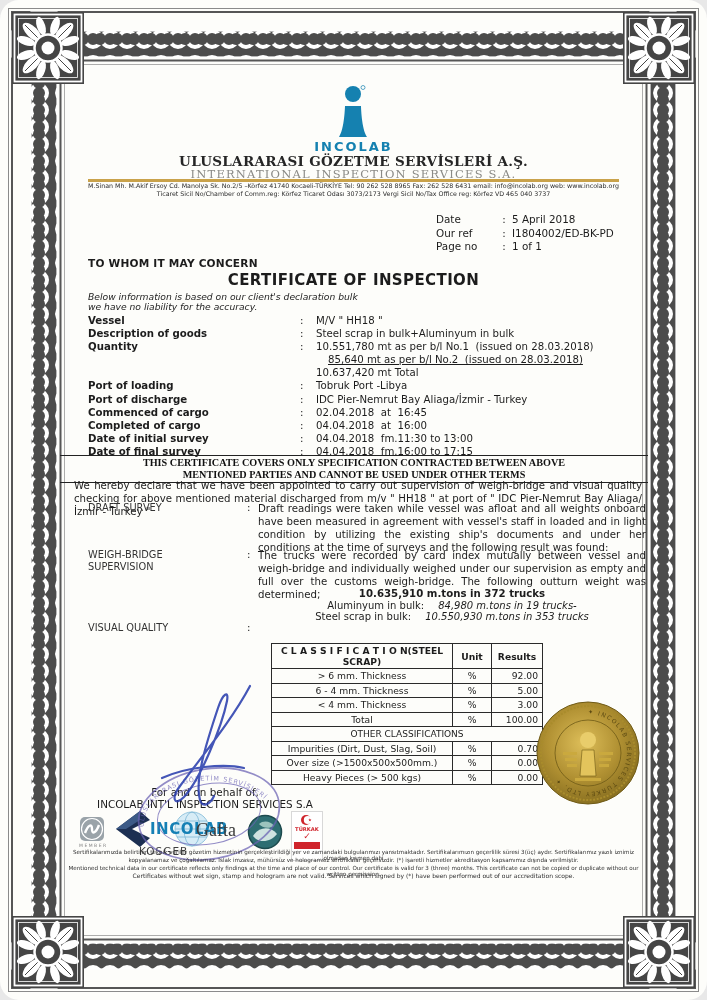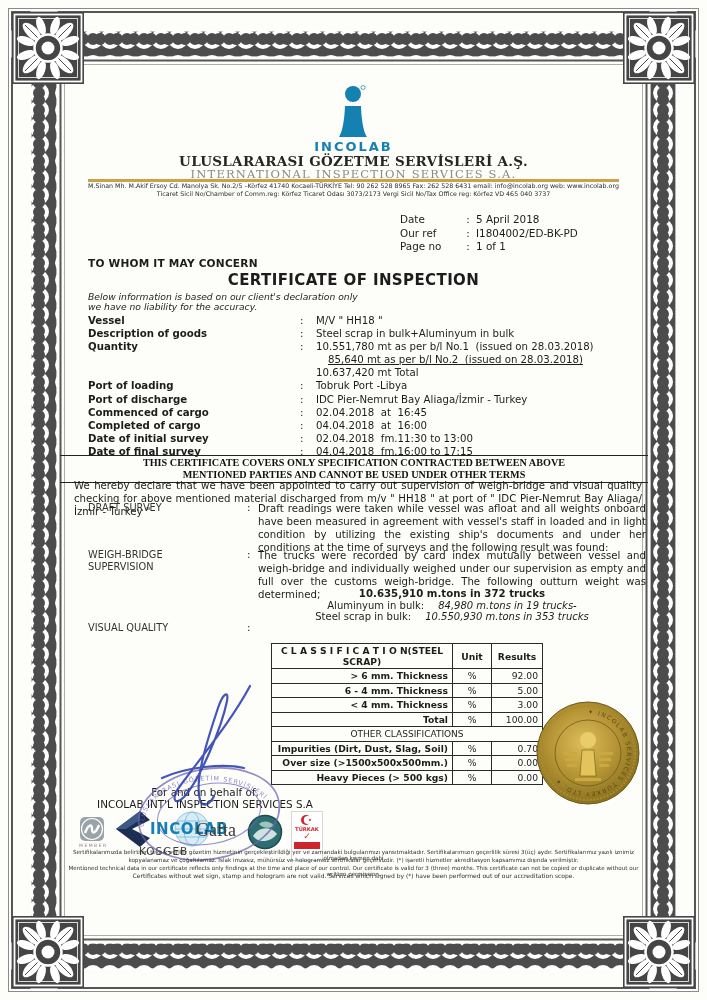--- a/index.html
+++ b/index.html
@@ -1,31 +1,31 @@
 <!DOCTYPE html>
 <html><head>
 <meta charset="utf-8">
 <style>
   html,body{margin:0;padding:0;background:#e8e8e8;}
   #page{position:relative;width:707px;height:1000px;background:#fdfdfa;overflow:hidden;
-        font-family:"DejaVu Sans",sans-serif;color:#1c1c1c;}
+        font-family:"DejaVu Sans",sans-serif;color:#1c1c1c;border-radius:19px;}
   .abs{position:absolute;}
   svg{display:block;}
   
   .logo-word{position:absolute;top:139px;left:0;width:707px;text-align:center;
     color:#1581b0;font-weight:bold;font-size:13px;letter-spacing:2px;}
   .co-tr{position:absolute;top:153px;left:0;width:707px;text-align:center;
     font-family:"DejaVu Serif",serif;font-weight:bold;font-size:13.5px;color:#262626;letter-spacing:.3px;}
   .co-en{position:absolute;top:167px;left:0;width:707px;text-align:center;
     font-family:"DejaVu Serif",serif;font-size:11.5px;color:#8a8a86;letter-spacing:1.2px;}
   .gold-rule{position:absolute;top:179px;left:88px;width:531px;height:2.5px;background:#c9a24a;}
   .addr{position:absolute;left:72px;width:563px;text-align:center;font-size:6.3px;color:#2b2b2b;}
   
   .meta{position:absolute;left:400px;top:213px;font-size:10.4px;}
-  .mrow{display:flex;line-height:13.5px;}
+  .mrow{display:flex;line-height:13.5px;margin-left:36px;}
   .mlab{width:60px;}
   .mcol{width:16px;text-align:center;}
   
   .towhom{position:absolute;left:88px;top:257px;font-size:10.6px;font-weight:bold;letter-spacing:.2px;}
   .title{position:absolute;left:0;top:271px;width:707px;text-align:center;
     font-size:15px;font-weight:bold;letter-spacing:.4px;}
   .disc{position:absolute;left:88px;font-size:9.2px;font-style:italic;font-weight:500;}
   
   .details{position:absolute;left:88px;top:314px;width:545px;font-size:10.2px;}
   .drow{display:flex;line-height:13.1px;}
@@ -47,21 +47,21 @@
   .secres{position:absolute;left:258px;width:388px;text-align:center;font-weight:bold;font-size:10.2px;}
   .bk{position:absolute;left:258px;width:388px;font-size:10px;display:flex;justify-content:center;gap:14px;line-height:12px;}
   .bk .bklab{text-align:right;}
   .bk .bkval{font-style:italic;}
   
   table.q{position:absolute;left:271px;top:643px;border-collapse:collapse;font-size:9.2px;}
   table.q th,table.q td{border:1.2px solid #2a2a2a;padding:1px 4px;height:11.5px;}
   table.q th{font-weight:bold;}
   .cu{width:30px;text-align:center;}
   .cr{width:42px;text-align:right;}
-  .cn{width:172px;text-align:right;font-weight:bold;}
+  .cn{width:172px;text-align:center;}
   .sub{text-align:center;font-size:9px;}
   
   .sigline{position:absolute;left:60px;width:290px;text-align:center;font-size:10.4px;}
   
   .fp{position:absolute;left:62px;width:583px;text-align:center;color:#2f2f2f;}
   .fp1{font-size:5.6px;}
   .fp2{font-size:6px;}
   .gafta{position:absolute;left:196px;top:820px;font-family:"Liberation Serif",serif;
     font-size:18px;color:#3a3a3a;}
   .kosgeb{position:absolute;left:139px;top:845px;font-size:10.5px;letter-spacing:1px;color:#3d3d3d;}
@@ -156,21 +156,21 @@
     </div>
     <div class="mrow">
       <span class="mlab">Page no</span>
       <span class="mcol">:</span>
       <span class="mval">1 of 1</span>
     </div>
   </div>
 
   <div class="towhom">TO WHOM IT MAY CONCERN</div>
   <div class="title">CERTIFICATE OF INSPECTION</div>
-  <div class="disc" style="top:291px">Below information is based on our client's declaration only</div>
+  <div class="disc" style="top:291px">Below information is based on our client's declaration bulk</div>
   <div class="disc" style="top:301px">we have no liability for the accuracy.</div>
 
   <div class="details">
     <div class="drow">
       <span class="dlab">Vessel</span>
       <span class="dcol">:</span>
       <span class="dval">M/V " HH18 "</span>
     </div>
     <div class="drow">
       <span class="dlab">Description of goods</span>
@@ -208,21 +208,21 @@
       <span class="dval">02.04.2018  at  16:45</span>
     </div>
     <div class="drow">
       <span class="dlab">Completed of cargo</span>
       <span class="dcol">:</span>
       <span class="dval">04.04.2018  at  16:00</span>
     </div>
     <div class="drow">
       <span class="dlab">Date of initial survey</span>
       <span class="dcol">:</span>
-      <span class="dval">02.04.2018  fm.11:30 to 13:00</span>
+      <span class="dval">04.04.2018  fm.11:30 to 13:00</span>
     </div>
     <div class="drow">
       <span class="dlab">Date of final survey</span>
       <span class="dcol">:</span>
       <span class="dval">04.04.2018  fm.16:00 to 17:15</span>
     </div>
   </div>
 
   <div class="banner">
     <div>THIS CERTIFICATE COVERS ONLY SPECIFICATION CONTRACTED BETWEEN ABOVE</div>

